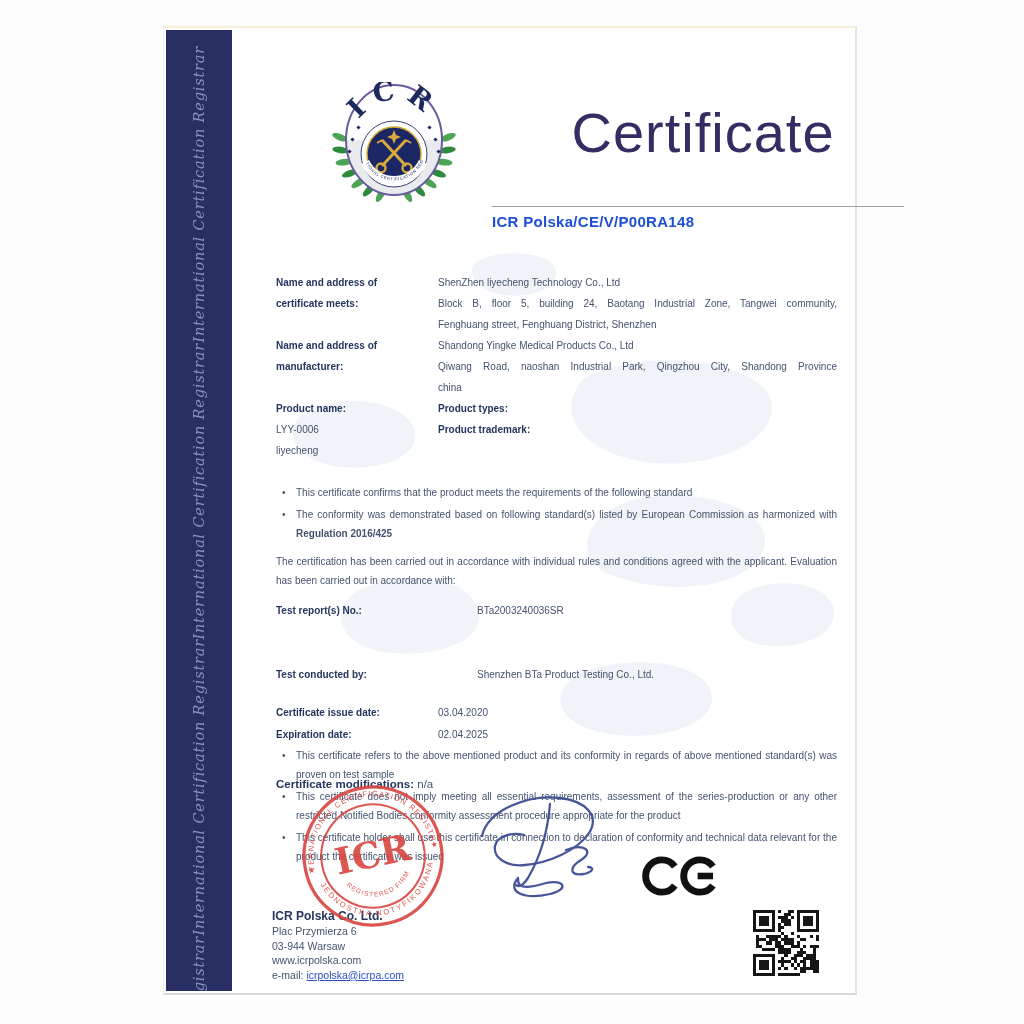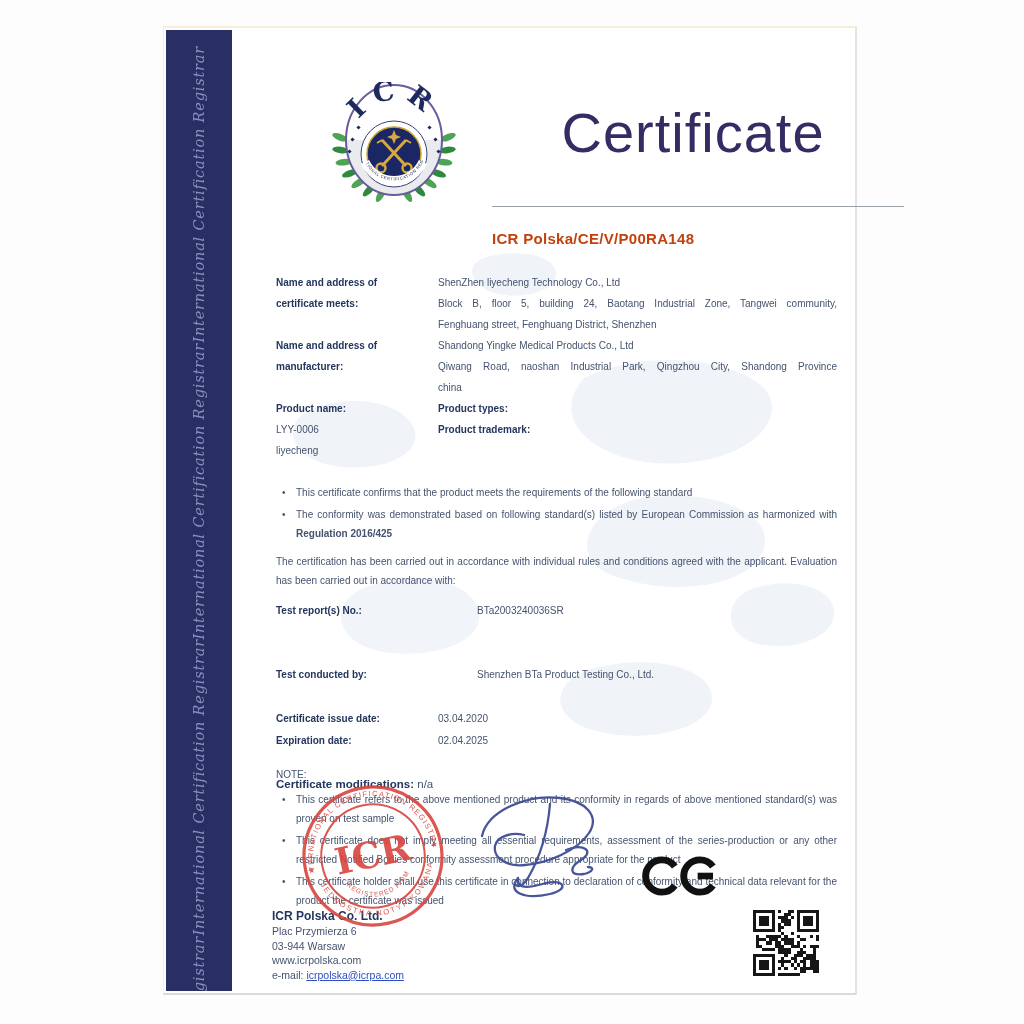--- a/index.html
+++ b/index.html
@@ -15,36 +15,36 @@
   .sidebar span{writing-mode:vertical-rl;transform:rotate(180deg);
     font-family:"DejaVu Serif",serif;font-style:italic;font-size:14.5px;letter-spacing:.8px;
     color:#8790c1;white-space:nowrap;}
   
   .map-watermark{position:absolute;left:0;top:0;width:694px;height:969px;z-index:0;pointer-events:none;}
   
   .content{position:absolute;left:68px;top:0;right:0;bottom:0;padding:0 18px 0 44px;
     box-sizing:border-box;z-index:1;}
   .header{position:relative;height:218px;}
   .logo{position:absolute;left:48px;top:54px;width:140px;height:144px;}
-  .title{position:absolute;left:256px;top:72px;width:322px;text-align:center;
+  .title{position:absolute;left:266px;top:72px;width:322px;text-align:center;
     font-size:56px;color:#362b63;letter-spacing:1px;}
   .divider{position:absolute;left:216px;top:178px;width:412px;border-top:1px solid #9aa0a8;}
-  .certnum{position:absolute;left:216px;top:202px;font-size:15px;font-weight:bold;
-    color:#c2410c;letter-spacing:.3px;}
+  .certnum{position:absolute;left:216px;top:185px;font-size:15px;font-weight:bold;
+    color:#1d4ed8;letter-spacing:.3px;}
   .body{margin-top:26px;color:#44536e;font-size:10px;line-height:21px;}
   .grid{display:grid;grid-template-columns:162px 1fr;}
   .lbl{font-weight:bold;color:#24365e;}
   .stretch{text-align:justify;text-align-last:justify;}
   .bullets{margin-top:22px;}
   .bullet{position:relative;padding-left:20px;line-height:19px;text-align:justify;margin-bottom:3px;}
   .bullet:before{content:"•";position:absolute;left:6px;color:#44536e;}
   .encode{margin-top:9px;padding-left:4px;line-height:18px;}
   .para{margin-top:9px;line-height:19px;text-align:justify;}
   .tests{margin-top:8px;line-height:25px;gap:39px;}
-  .dates{margin-top:21px;line-height:22px;}
+  .dates{margin-top:15px;line-height:22px;}
   .note-head{margin-top:14px;margin-bottom:6px;line-height:18px;}
   
   .mods{position:absolute;left:112px;top:750px;font-size:11.5px;color:#44536e;z-index:1;}
   .stamp{position:absolute;left:133px;top:752px;width:152px;height:152px;z-index:2;
     opacity:.9;transform:rotate(-12deg);}
   .signature{position:absolute;left:298px;top:760px;width:165px;height:122px;z-index:2;}
   .ce{position:absolute;left:478px;top:818px;width:82px;height:60px;z-index:1;}
   .director-block{position:absolute;left:288px;top:882px;width:248px;text-align:center;
     font-size:11.5px;color:#3c4a66;z-index:1;}
   .director-line{width:226px;margin:7px auto 0 auto;border-bottom:1px solid #8a8f98;}
@@ -179,21 +179,20 @@
           <div class="val">Shenzhen BTa Product Testing Co., Ltd.</div>
         </div>
 
         <div class="grid dates">
           <div class="lbl">Certificate issue date:</div>
           <div class="val">03.04.2020</div>
           <div class="lbl">Expiration date:</div>
           <div class="val">02.04.2025</div>
         </div>
 
-        <div class="note-head">NOTE:</div>
         <div>
           <div class="bullet">This certificate refers to the above mentioned product and its conformity in regards of above mentioned standard(s) was proven on test sample</div>
           <div class="bullet">This certificate does not imply meeting all essential requirements, assessment of the series-production or any other restricted Notified Bodies conformity assessment procedure appropriate for the product</div>
           <div class="bullet">This certificate holder shall use this certificate in connection to declaration of conformity and technical data relevant for the product the certificate was issued</div>
         </div>
       </div>
     </div>
 
     <div class="mods">
       <span class="lbl">Certificate modifications:</span>

